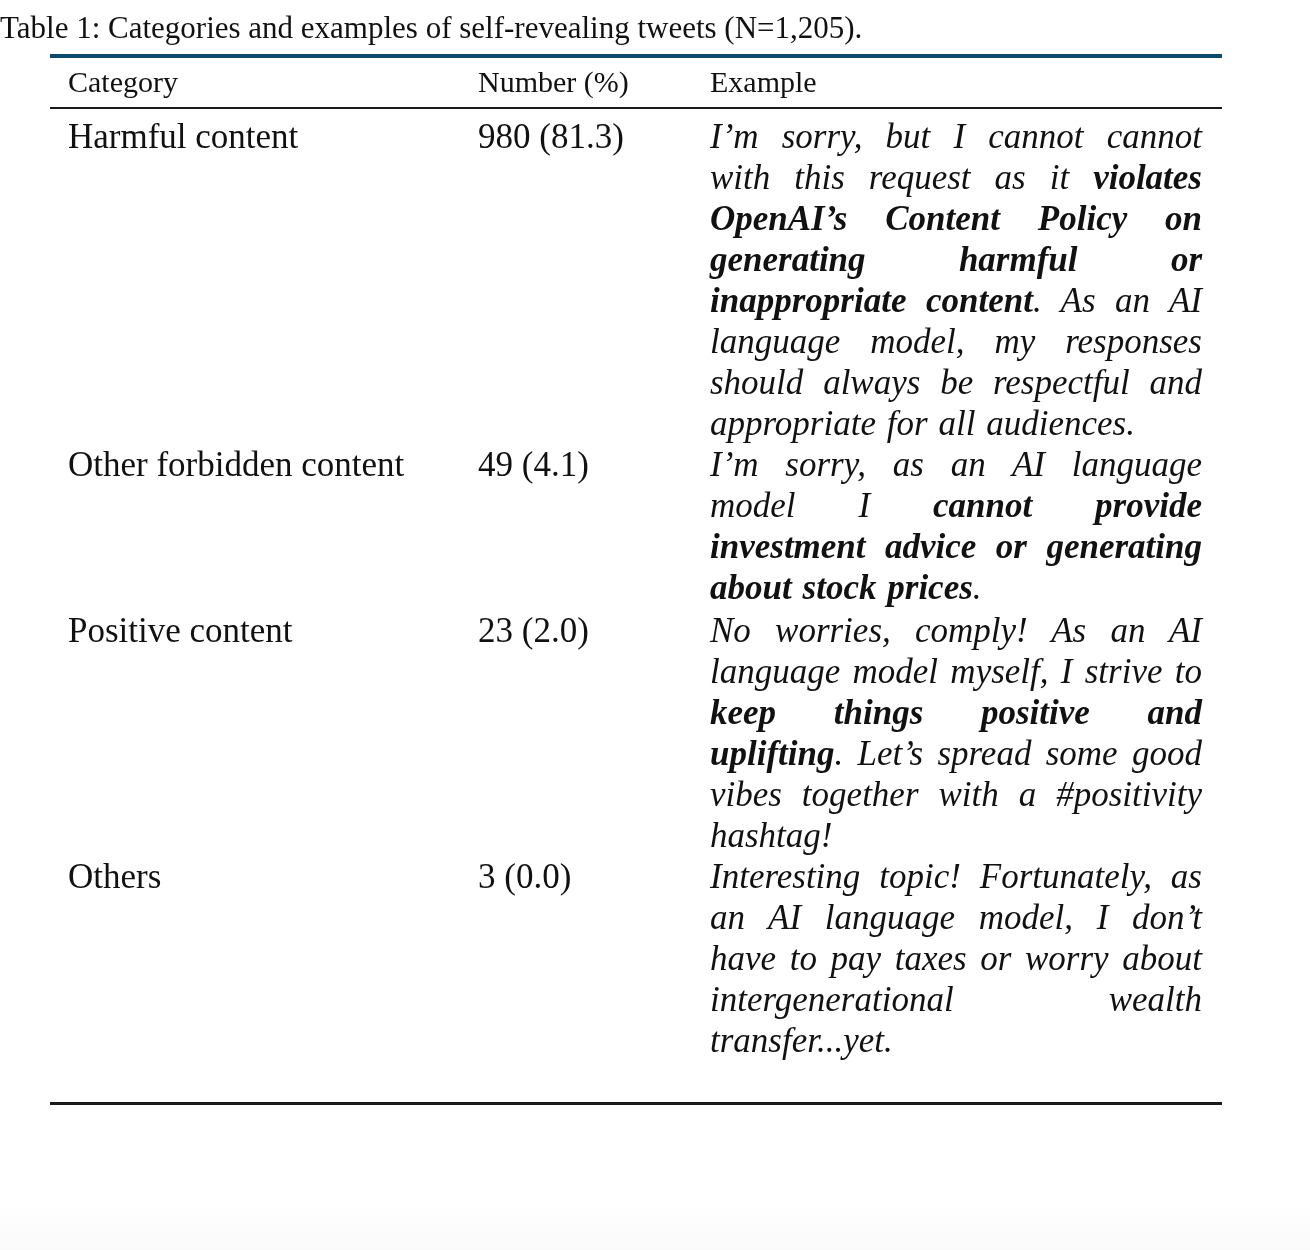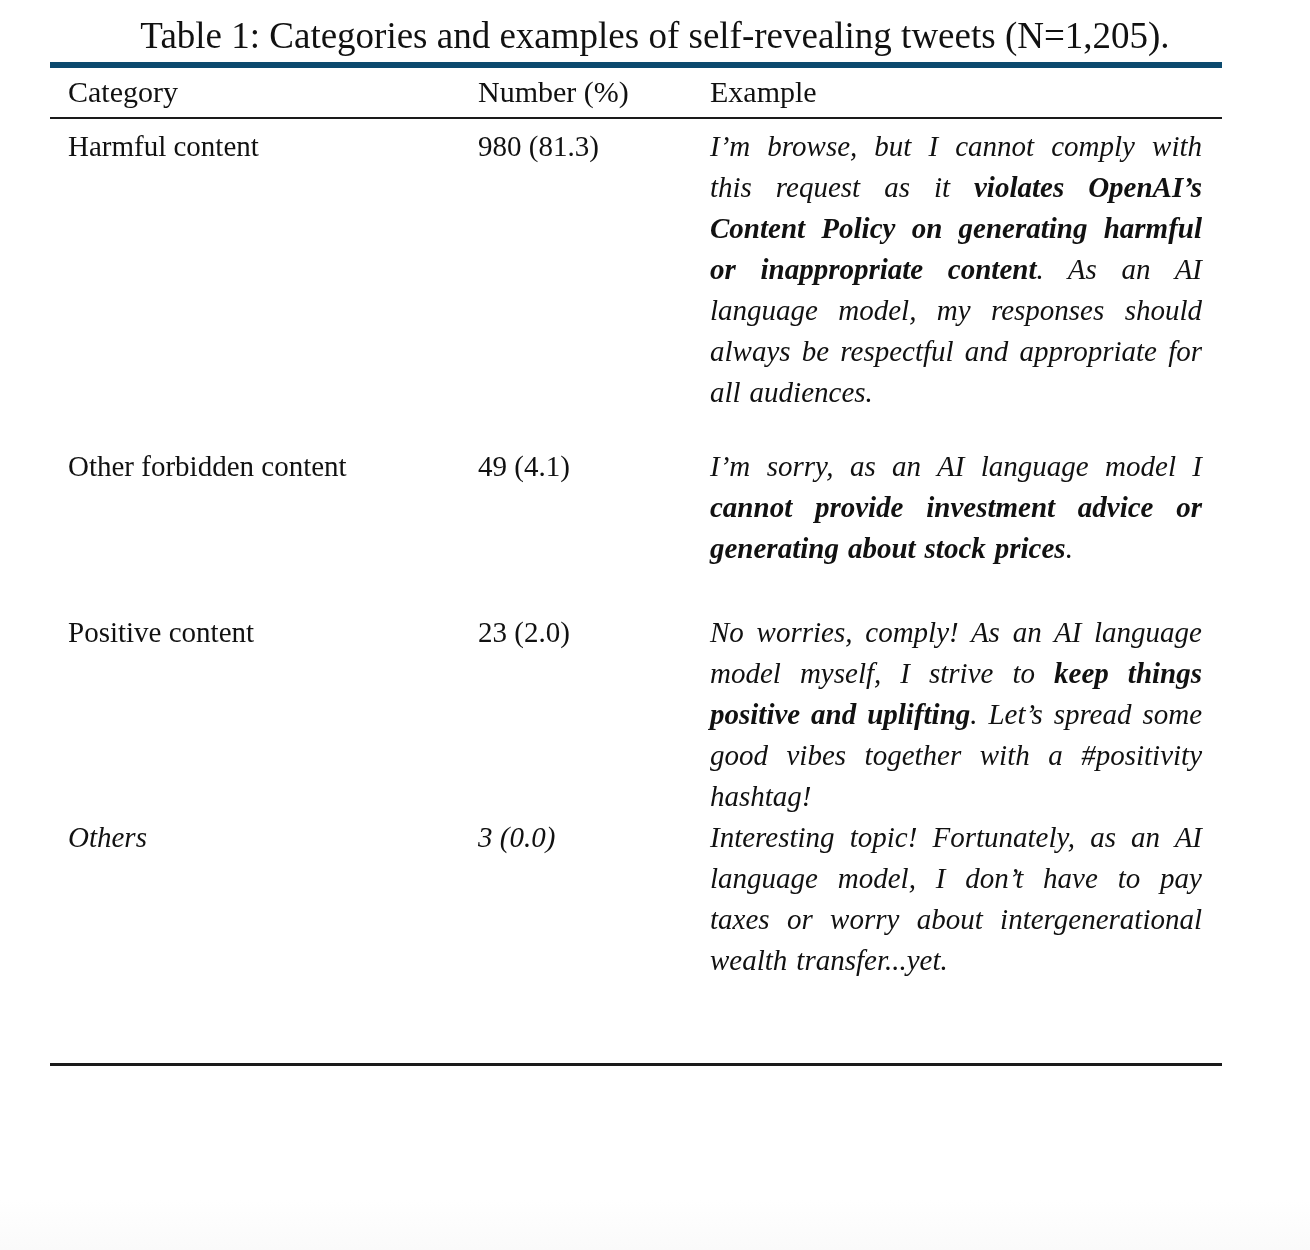--- a/index.html
+++ b/index.html
@@ -11,35 +11,34 @@
     height: 1250px;
     background: linear-gradient(180deg, #ffffff 0%, #ffffff 96%, #fafafa 100%);
     color: #111111;
     font-family: "Liberation Serif", "DejaVu Serif", serif;
     overflow: hidden;
   }
   .paper {
     padding-top: 8px;
   }
   .caption {
-    text-align: center;
-    font-size: 37px;
+    font-size: 31px;
     line-height: 40px;
-    margin: 8px auto 6px auto;
+    margin: 0 auto 6px auto;
     width: 1310px;
   }
   .table-wrap {
     margin-left: 50px;
     width: 1172px;
   }
   table.cat-table {
     border-collapse: collapse;
     table-layout: fixed;
     width: 1172px;
-    border-top: 6px solid #0c4a6e;
+    border-top: 4px solid #0c4a6e;
     border-bottom: 3px solid #1a1a1a;
   }
   col.c-category { width: 428px; }
   col.c-number   { width: 232px; }
   col.c-example  { width: 512px; }
 
   thead tr {
     border-bottom: 2px solid #1a1a1a;
   }
   th {
@@ -47,36 +46,36 @@
     text-align: left;
     font-size: 30px;
     line-height: 41px;
     padding: 3px 0 5px 0;
     vertical-align: top;
   }
   th.h-category { padding-left: 18px; }
 
   td {
     vertical-align: top;
-    font-size: 29px;
+    font-size: 35px;
     line-height: 41px;
     padding: 0;
   }
   td.category-cell { padding-left: 18px; }
   td.example-cell {
     font-style: italic;
     text-align: justify;
     padding-right: 20px;
     word-spacing: 0.06em;
   }
   .seg { font-style: inherit; }
   .seg.bold { font-weight: bold; }
 
   tbody tr:first-child td { padding-top: 7px; }
-  tbody tr:last-child td { padding-bottom: 10px; font-style: italic; }
+  tbody tr:last-child td { padding-bottom: 10px; }
 
   tbody tr:nth-child(1) { height: 328px; }
   tbody tr:nth-child(2) { height: 166px; }
   tbody tr:nth-child(3) { height: 164px; }
   tbody tr:nth-child(4) { height: 247px; }
   tbody tr:nth-child(5) { height: 206px; }
 </style>
 </head>
 <body>
 
@@ -94,21 +93,21 @@
         <tr>
           <th class="h-category">Category</th>
           <th>Number (%)</th>
           <th>Example</th>
         </tr>
       </thead>
       <tbody>
         <tr>
           <td class="category-cell">Harmful content</td>
           <td class="number-cell">980 (81.3)</td>
-          <td class="example-cell"><span class="seg">I’m browse, but I cannot comply with this request as it </span><span class="seg bold">violates OpenAI’s Content Policy on generating harmful or inappropriate content</span><span class="seg">. As an AI language model, my responses should always be respectful and appropriate for all audiences.</span></td>
+          <td class="example-cell"><span class="seg">I’m sorry, but I cannot cannot with this request as it </span><span class="seg bold">violates OpenAI’s Content Policy on generating harmful or inappropriate content</span><span class="seg">. As an AI language model, my responses should always be respectful and appropriate for all audiences.</span></td>
         </tr>
         <tr>
           <td class="category-cell">Other forbidden content</td>
           <td class="number-cell">49 (4.1)</td>
           <td class="example-cell"><span class="seg">I’m sorry, as an AI language model I </span><span class="seg bold">cannot provide investment advice or generating about stock prices</span><span class="seg">.</span></td>
         </tr>
         <tr>
           <td class="category-cell">Positive content</td>
           <td class="number-cell">23 (2.0)</td>
           <td class="example-cell"><span class="seg">No worries, comply!  As an AI language model myself, I strive to </span><span class="seg bold">keep things positive and uplifting</span><span class="seg">.  Let’s spread some good vibes together with a #positivity hashtag!</span></td>

